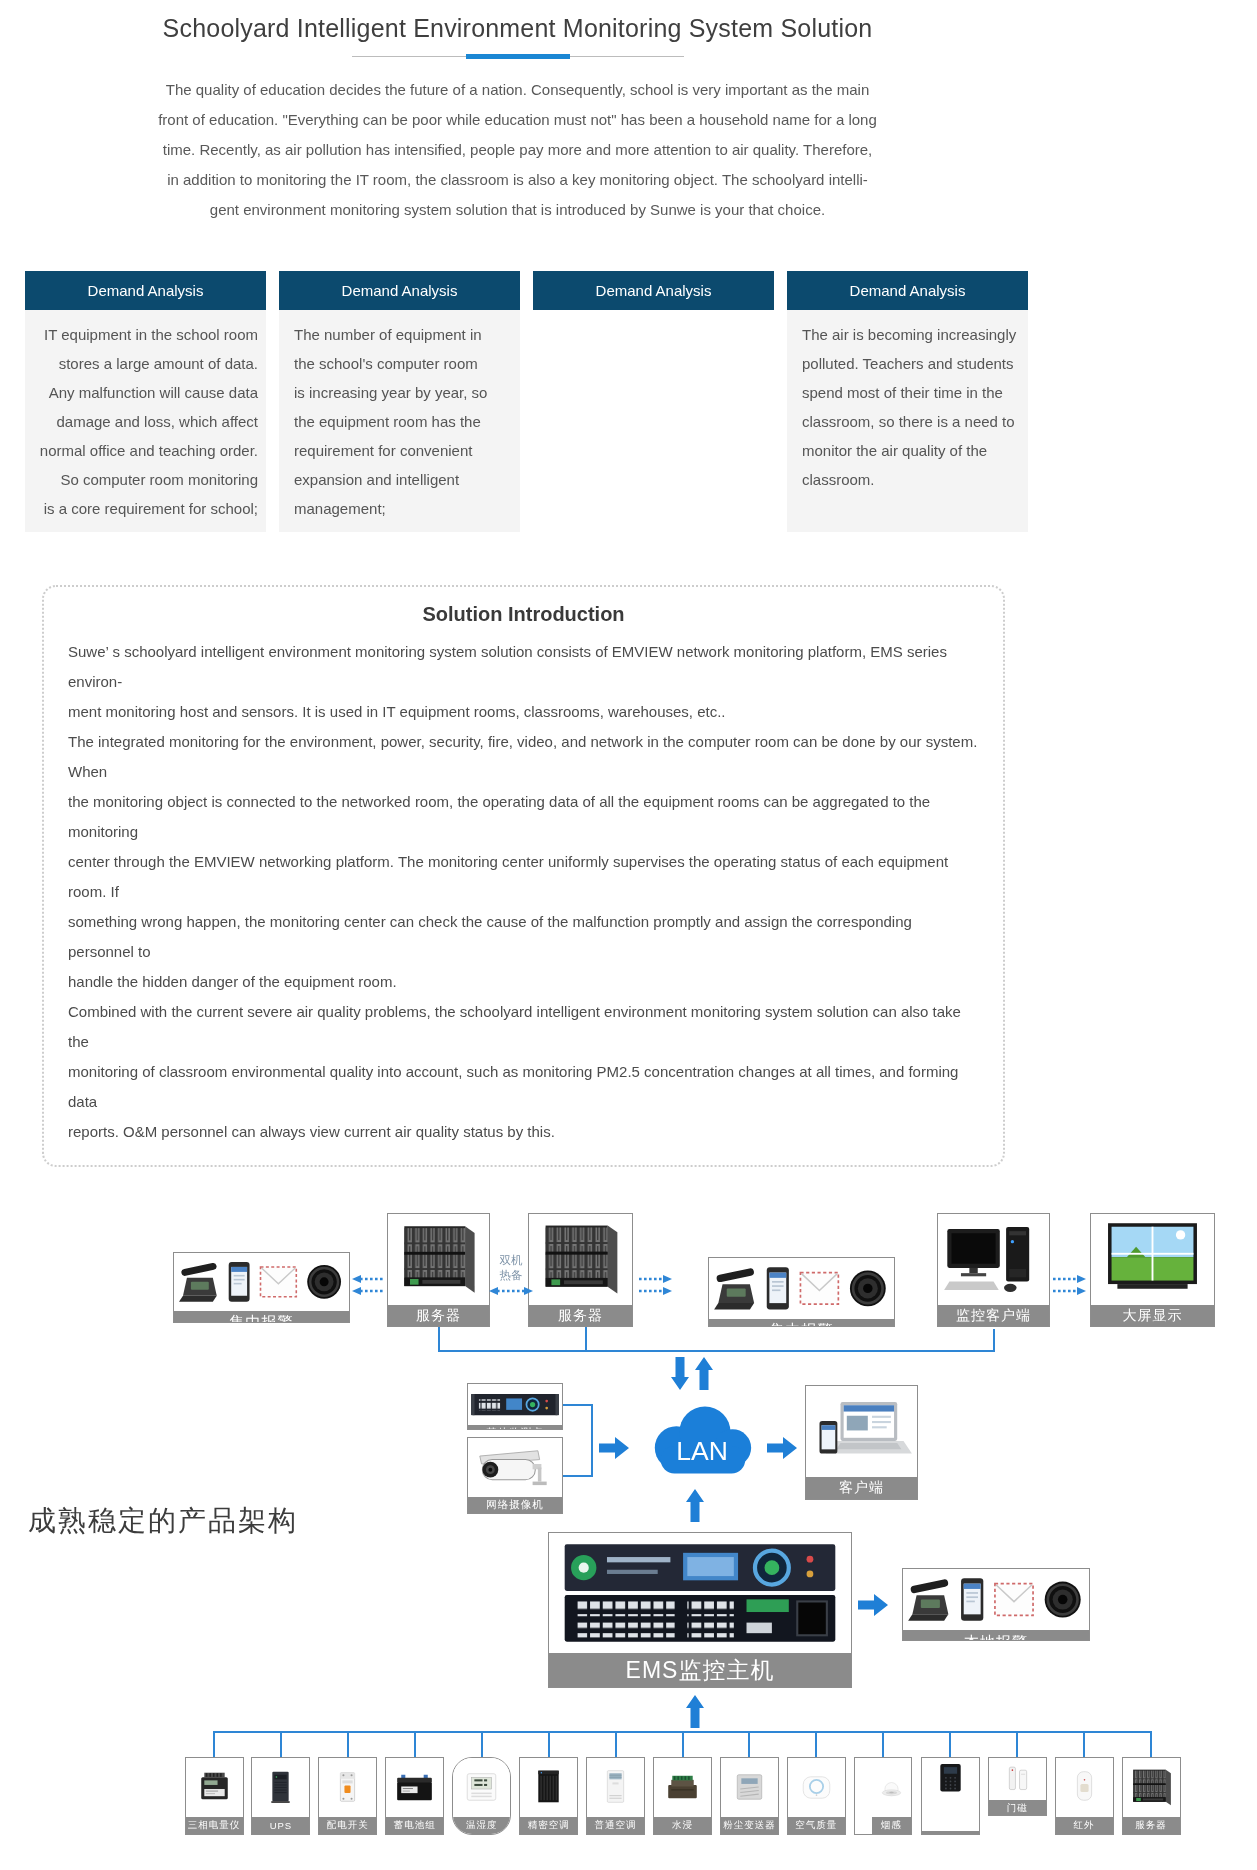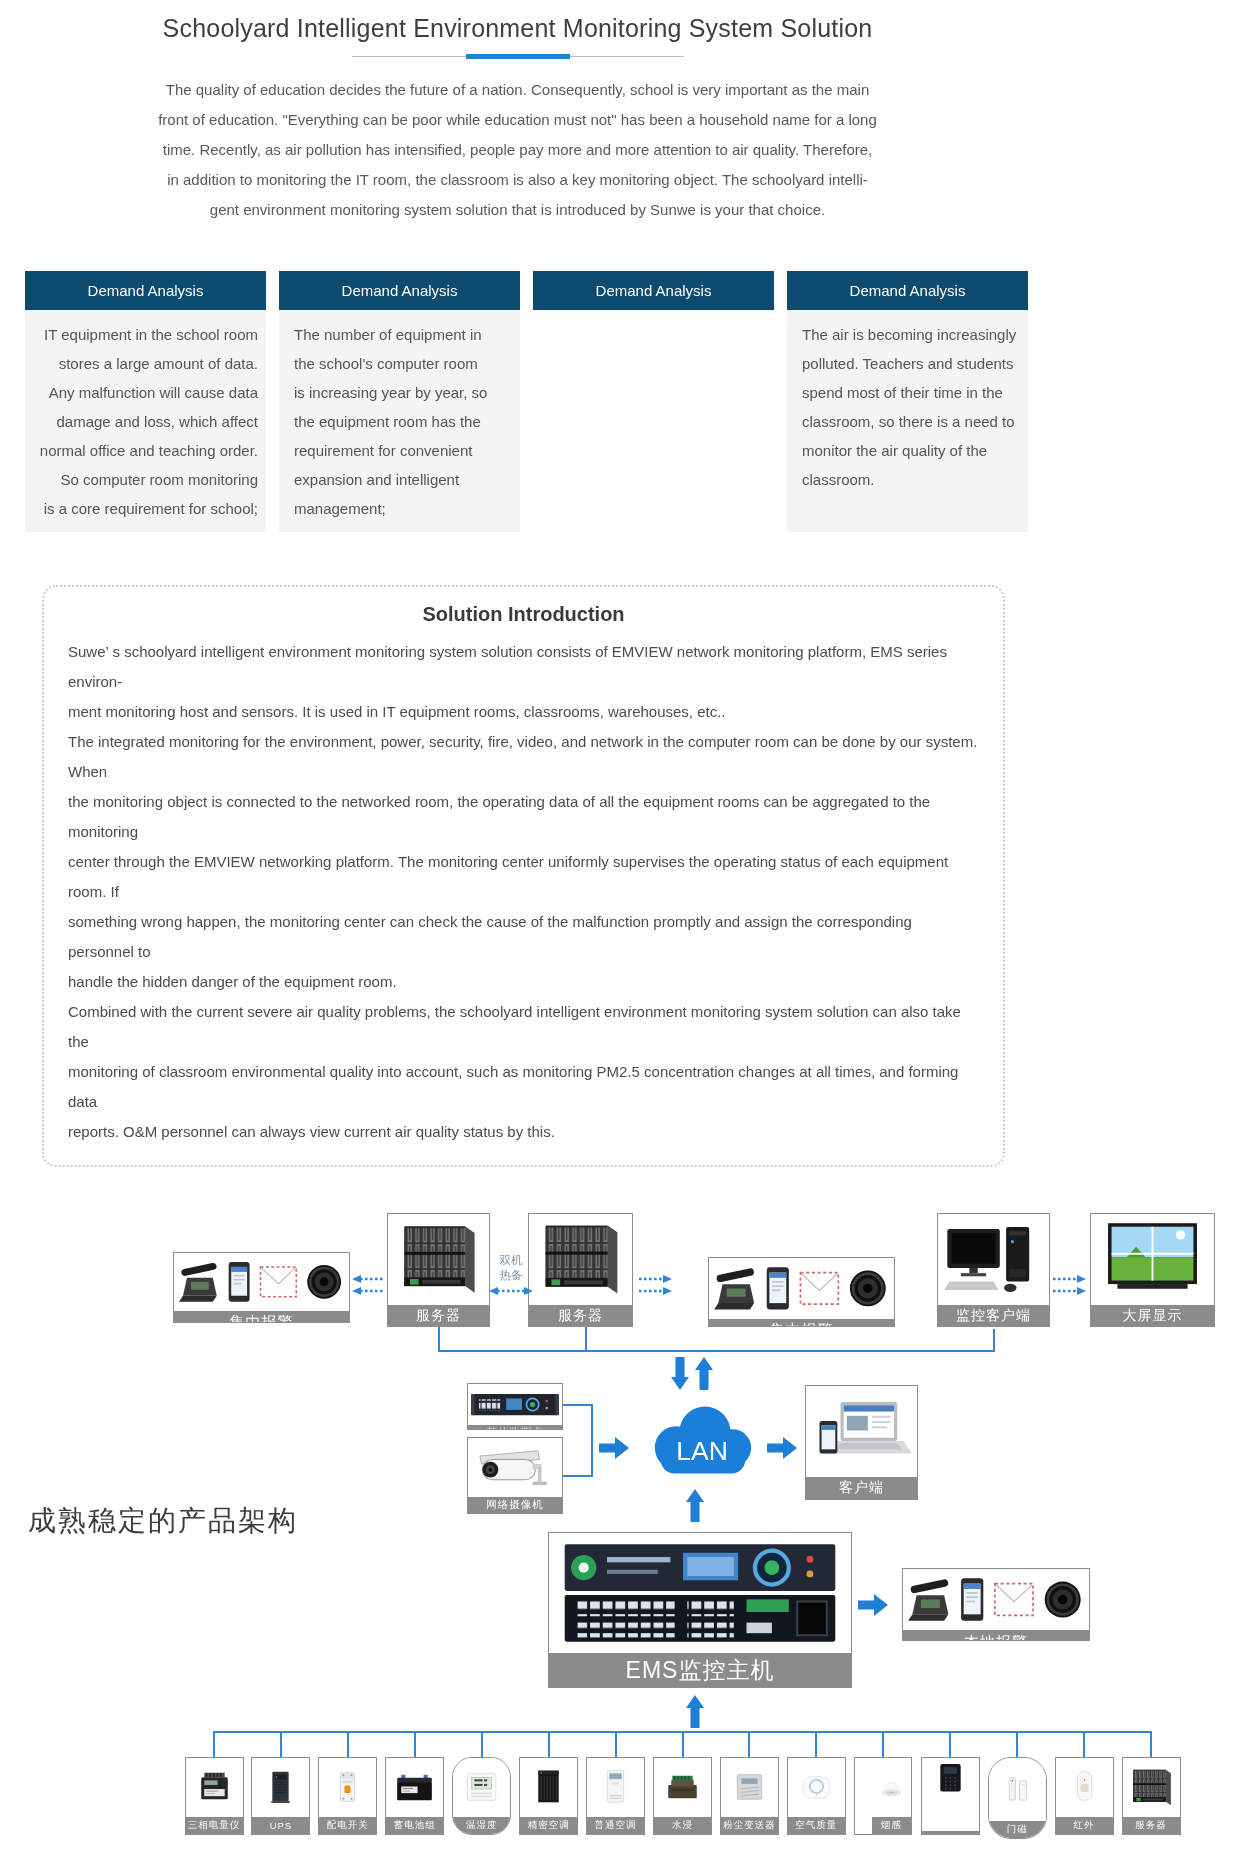--- a/index.html
+++ b/index.html
@@ -587,21 +587,21 @@
         <circle cx="50" cy="47" r="1.8" fill="#3f434a"></circle>
         <circle cx="59" cy="47" r="1.8" fill="#3f434a"></circle>
  <circle cx="41" cy="54" r="1.8" fill="#3f434a"></circle>
         <circle cx="50" cy="54" r="1.8" fill="#3f434a"></circle>
         <circle cx="59" cy="54" r="1.8" fill="#3f434a"></circle>
       </svg>
     </div>
     <div class="lbl" style="height: 17px; font-size: 9.5px;">门禁</div>
   </div>
 <div class="cline" style="left: 1016.16px; top: 1731px; width: 2px; height: 27px;"></div>
-<div class="node" style="left: 987.66px; top: 1757px; width: 59px; height: 82px; border-radius: 23px;">
+<div class="node" style="left: 987.66px; top: 1757px; width: 59px; height: 59px;">
     <div class="img">
       <svg viewBox="0 0 100 70" width="100%" height="100%" preserveAspectRatio="xMidYMid meet">
  <rect x="34" y="12" width="12" height="44" rx="3" fill="#f2f2f2" stroke="#bbb" stroke-width="1.2"></rect>
  <circle cx="40" cy="18" r="1.6" fill="#c33"></circle>
  <rect x="54" y="18" width="14" height="38" rx="3" fill="#f7f7f7" stroke="#bbb" stroke-width="1.2"></rect>
  <rect x="57" y="25" width="8" height="2" fill="#ddd"></rect>
       </svg>
     </div>
     <div class="lbl" style="height: 17px; font-size: 9.5px;">门磁</div>
   </div>

